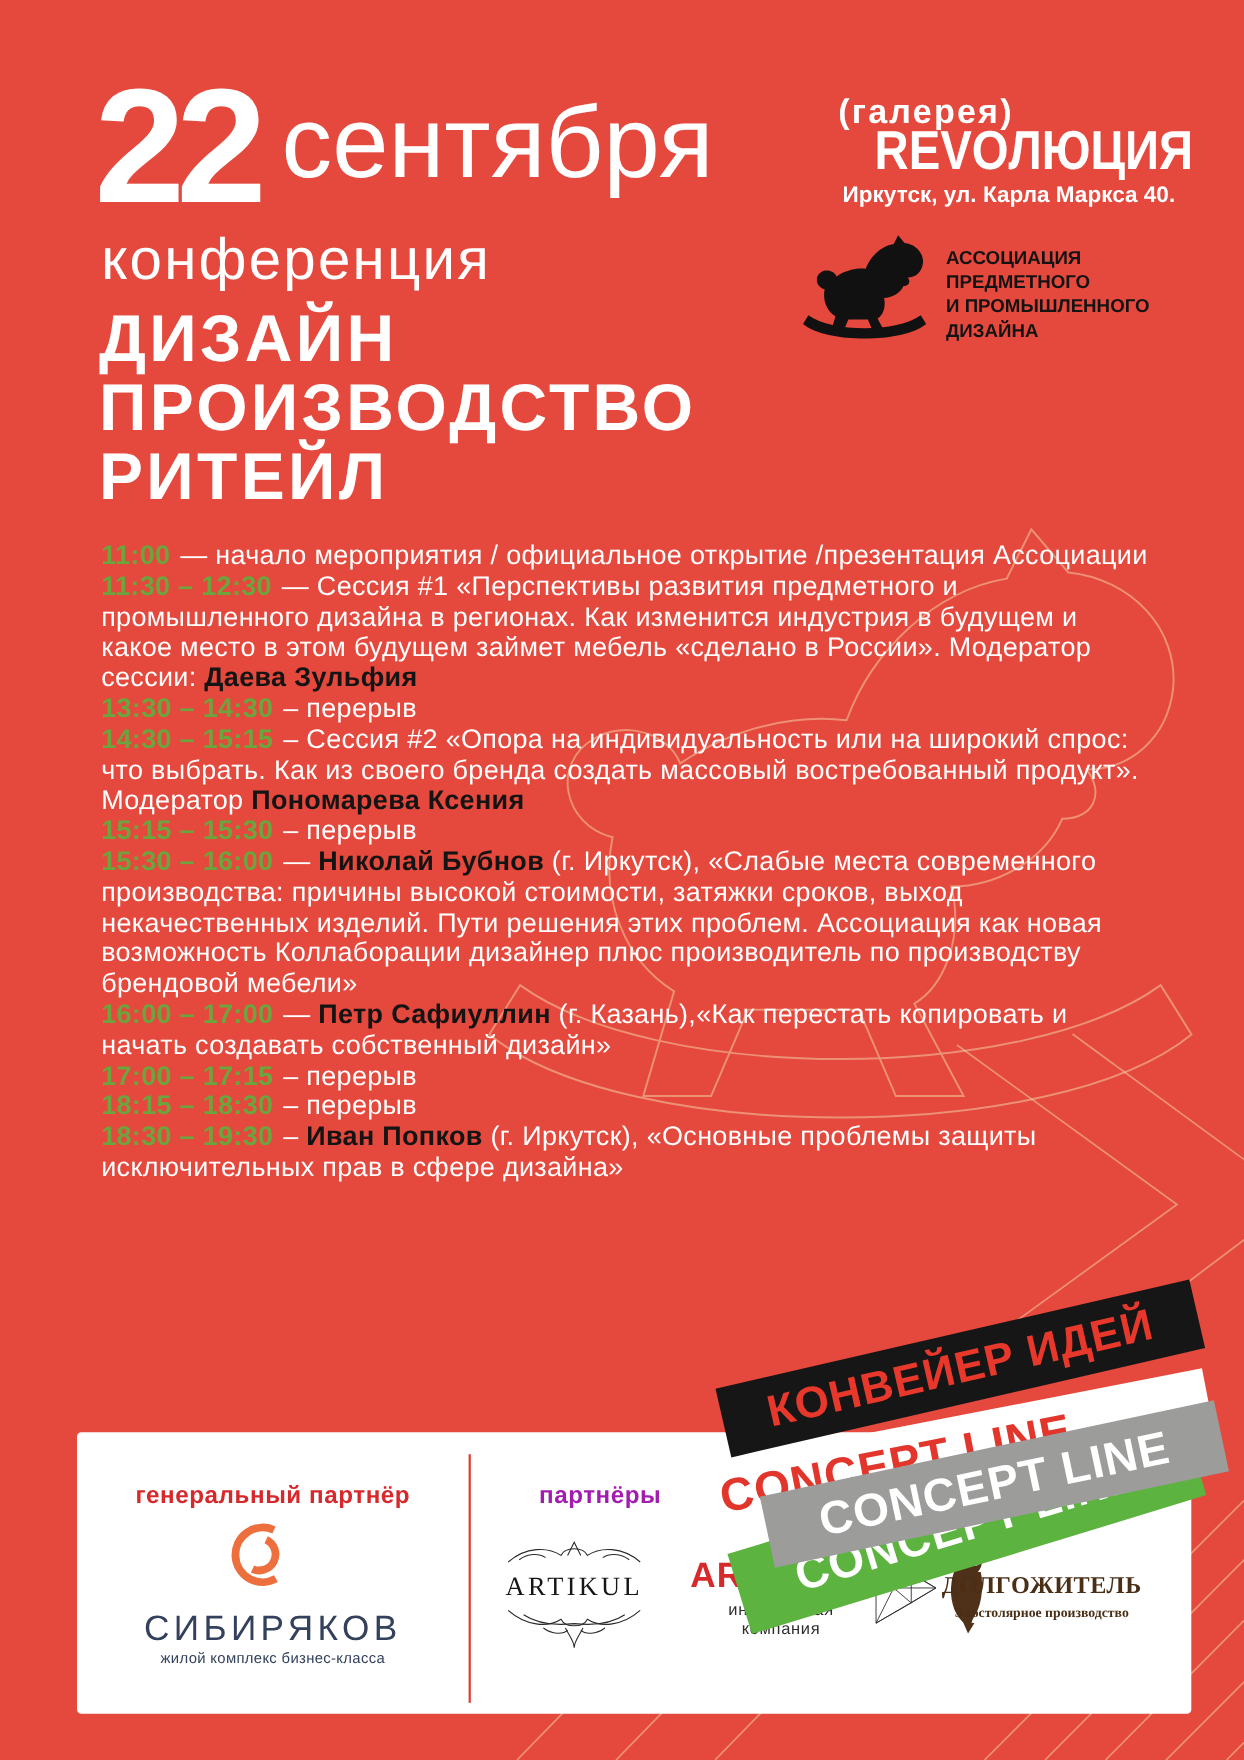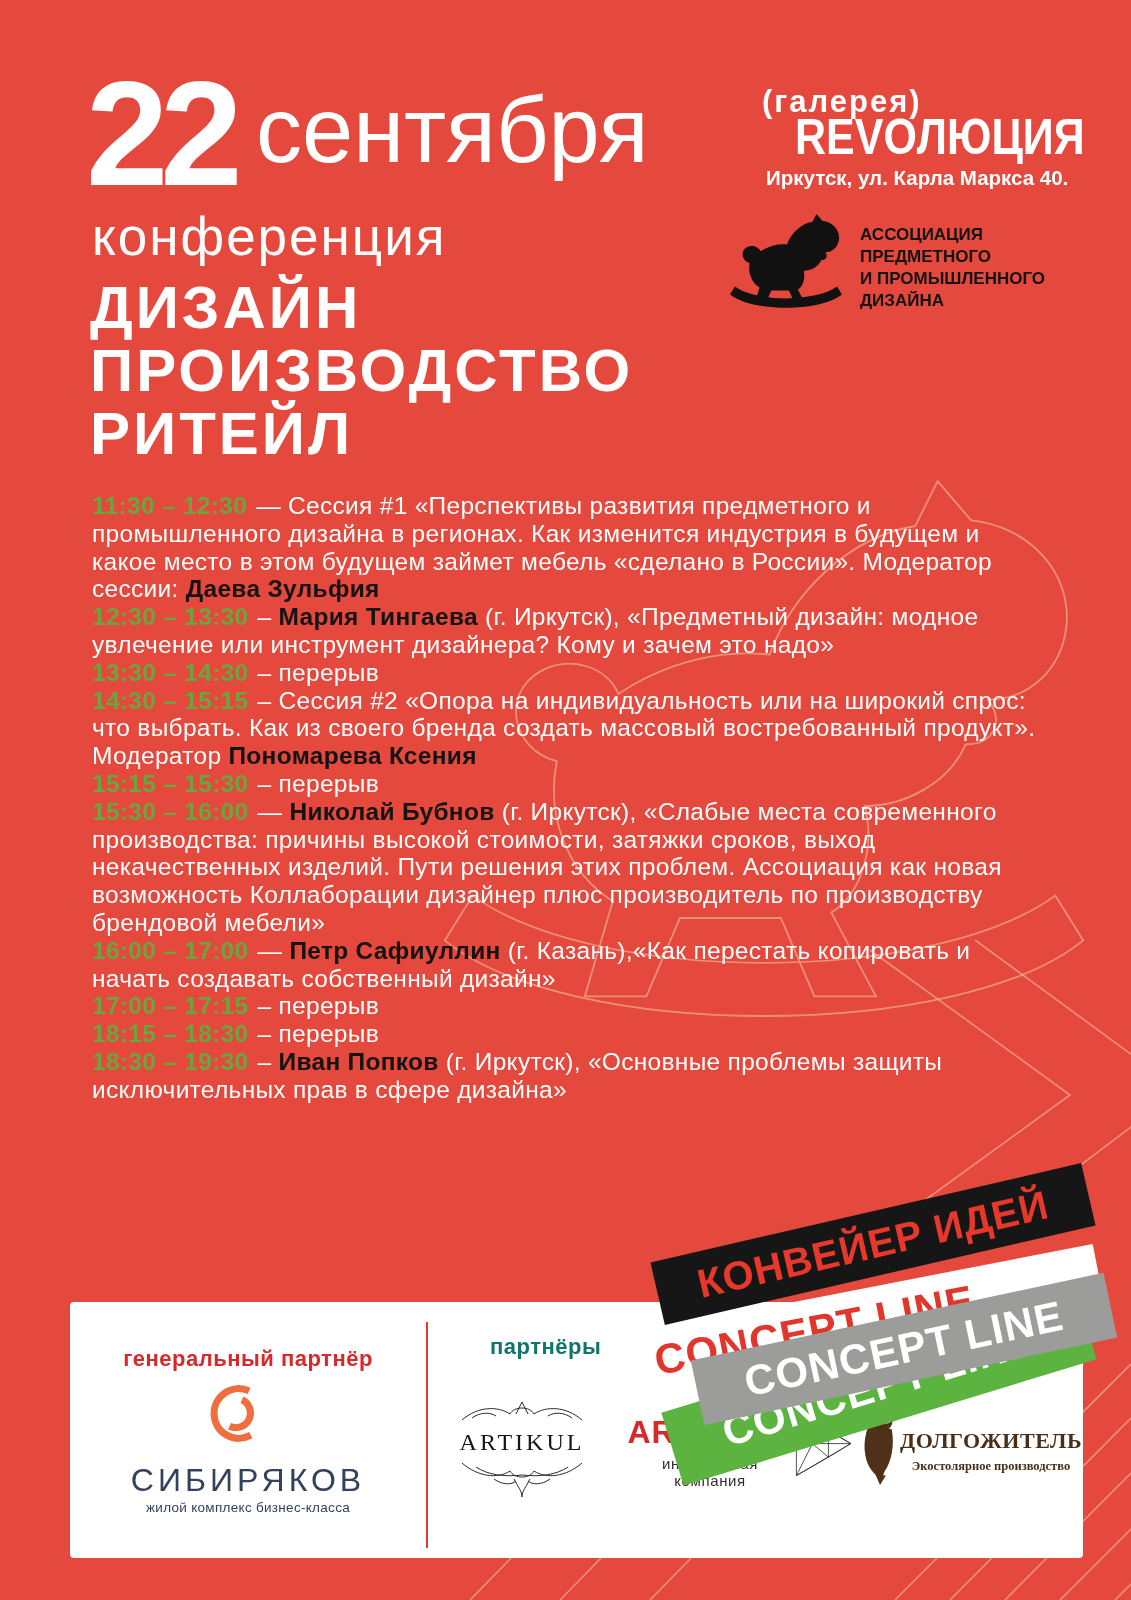--- a/index.html
+++ b/index.html
@@ -44,29 +44,29 @@
   .rb-green{left:663px;top:1348px;width:432px;height:76px;background:#5CB33F;color:#FFFFFF;transform:rotate(-17deg);z-index:6;font-size:42px;}
   .rb-gray{left:693px;top:1316px;width:422px;height:66px;background:#9C9C9B;color:#FFFFFF;transform:rotate(-12deg);z-index:7;font-size:42px;}
 
   
   .footer-box{left:70px;top:1302px;width:1013px;height:256px;background:#FFFFFF;border-radius:4px;z-index:2;}
   .f-divider{left:356px;top:20px;width:2px;height:226px;background:#E23A30;}
   .gen-label{left:0;top:44px;width:356px;text-align:center;font-size:22px;font-weight:700;color:#D7282C;letter-spacing:.5px;}
   .sib-logo{left:133px;top:78px;}
   .sib-name{left:0;top:160px;width:356px;text-align:center;font-size:32px;font-weight:400;color:#33415C;letter-spacing:4px;}
   .sib-sub{left:0;top:198px;width:356px;text-align:center;font-size:13.5px;font-weight:400;color:#33415C;letter-spacing:.3px;}
-  .part-label{left:420px;top:32px;font-size:22px;font-weight:700;color:#0f766e;letter-spacing:.5px;}
+  .part-label{left:420px;top:44px;font-size:22px;font-weight:700;color:#a21caf;letter-spacing:.5px;}
   .artikul{left:386px;top:98px;width:132px;text-align:center;}
   .artikul-name{font-family:"Liberation Serif",serif;font-size:24px;color:#161616;letter-spacing:3px;margin:1px 0;}
   .artplay{left:556px;top:112px;width:168px;text-align:center;}
   .artplay-name{font-size:32px;font-weight:900;color:#D7282C;letter-spacing:1px;}
   .artplay-sub{font-size:15px;font-weight:400;color:#2E2E2E;letter-spacing:.6px;margin-top:4px;}
   .diamond{left:712px;top:104px;}
   .owl{left:788px;top:100px;}
-  .dolg{left:828px;top:126px;width:186px;text-align:center;}
+  .dolg{left:784px;top:126px;width:186px;text-align:center;}
   .dolg-name{font-family:"Liberation Serif",serif;font-size:22px;font-weight:700;color:#4A2F16;letter-spacing:.5px;}
   .dolg-sub{font-family:"Liberation Serif",serif;font-size:12.5px;font-weight:700;color:#4A2F16;margin-top:5px;}
 </style>
 </head>
 <body>
 
 <div class="poster">
 
   <svg class="bg-art" width="1131" height="1600" viewBox="0 0 1131 1600">
     <g stroke="#F3CCA6" stroke-width="0.32" fill="none" opacity="0.55" transform="translate(400,470) scale(5.6)">
@@ -107,22 +107,22 @@
     </g>
   </svg>
   <div class="abs assoc-text">
     <div>АССОЦИАЦИЯ</div>
     <div>ПРЕДМЕТНОГО</div>
     <div>И ПРОМЫШЛЕННОГО</div>
     <div>ДИЗАЙНА</div>
   </div>
 
   <div class="abs schedule">
+    <p><span class="sch-time">11:00</span><span>— начало мероприятия / официальное открытие /презентация Ассоциации</span><span class="sch-name"></span><span></span></p>
     <p><span class="sch-time">11:30 – 12:30</span><span>— Сессия #1 «Перспективы развития предметного и промышленного дизайна в регионах. Как изменится индустрия в будущем и какое место в этом будущем займет мебель «сделано в России». Модератор сессии: </span><span class="sch-name">Даева Зульфия</span><span></span></p>
-    <p><span class="sch-time">12:30 – 13:30</span><span>– </span><span class="sch-name">Мария Тингаева</span><span> (г. Иркутск), «Предметный дизайн: модное увлечение или инструмент дизайнера? Кому и зачем это надо»</span></p>
     <p><span class="sch-time">13:30 – 14:30</span><span>– перерыв</span><span class="sch-name"></span><span></span></p>
     <p><span class="sch-time">14:30 – 15:15</span><span>– Сессия #2 «Опора на индивидуальность или на широкий спрос: что выбрать. Как из своего бренда создать массовый востребованный продукт». Модератор </span><span class="sch-name">Пономарева Ксения</span><span></span></p>
     <p><span class="sch-time">15:15 – 15:30</span><span>– перерыв</span><span class="sch-name"></span><span></span></p>
     <p><span class="sch-time">15:30 – 16:00</span><span>— </span><span class="sch-name">Николай Бубнов</span><span> (г. Иркутск), «Слабые места современного производства: причины высокой стоимости, затяжки сроков, выход некачественных изделий. Пути решения этих проблем. Ассоциация как новая возможность Коллаборации дизайнер плюс производитель по производству брендовой мебели»</span></p>
     <p><span class="sch-time">16:00 – 17:00</span><span>— </span><span class="sch-name">Петр Сафиуллин</span><span> (г. Казань),«Как перестать копировать и начать создавать собственный дизайн»</span></p>
     <p><span class="sch-time">17:00 – 17:15</span><span>– перерыв</span><span class="sch-name"></span><span></span></p>
     <p><span class="sch-time">18:15 – 18:30</span><span>– перерыв</span><span class="sch-name"></span><span></span></p>
     <p><span class="sch-time">18:30 – 19:30</span><span>– </span><span class="sch-name">Иван Попков</span><span> (г. Иркутск), «Основные проблемы защиты исключительных прав в сфере дизайна»</span></p>
   </div>
 

